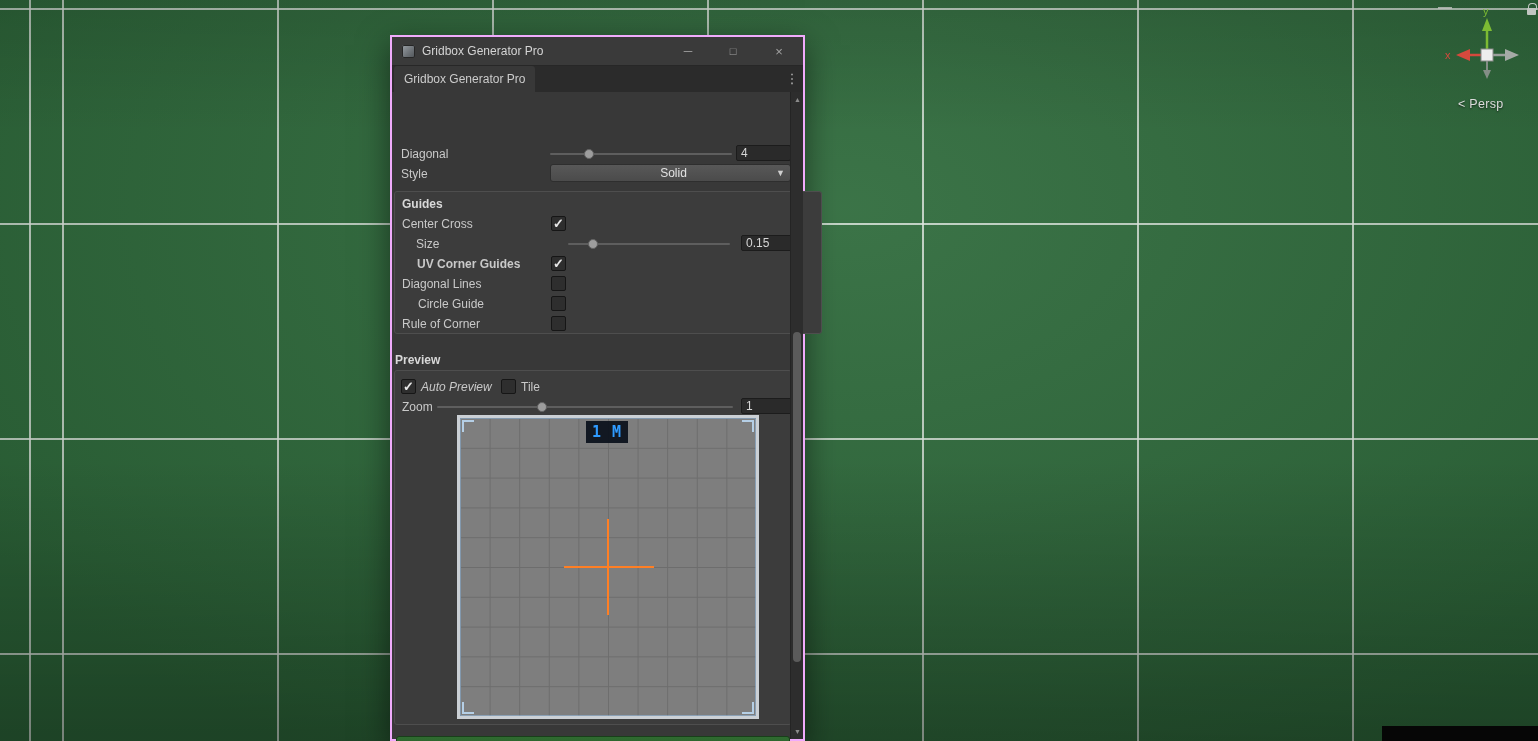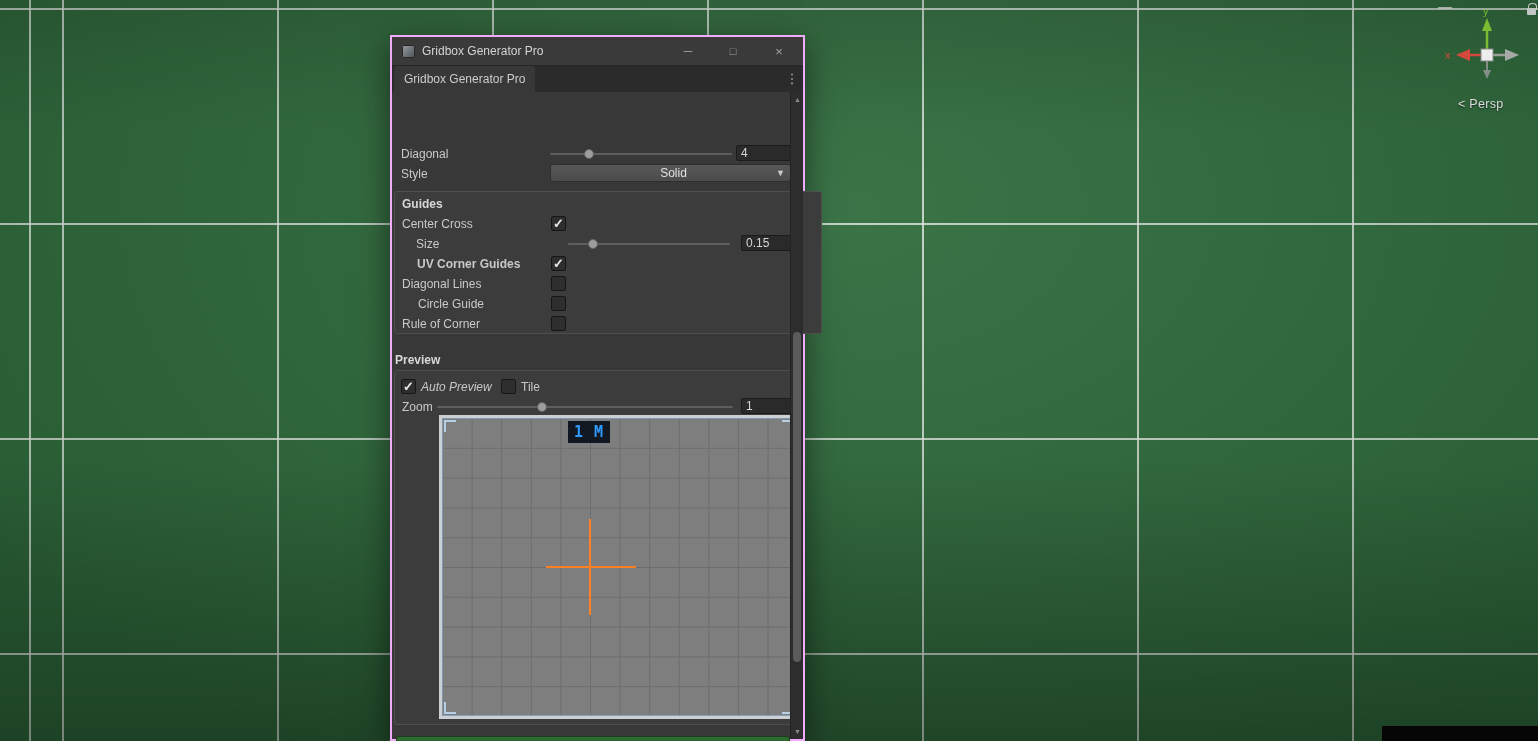--- a/index.html
+++ b/index.html
@@ -95,21 +95,21 @@
     content:"✓"; position:absolute; left:1px; top:-1px; color:#e6e6e6; font-size:13px; font-weight:bold;
   }
 
   
   .groupbox { position:absolute; background:#3c3c3c; border:1px solid #4e4e4e; border-radius:3px; }
   .guides-box { left:2px; top:99px; width:428px; height:143px; }
   .preview-box { left:2px; top:278px; width:398px; height:355px; }
 
   
   .preview-img {
-    position:absolute; left:44px; top:44px; width:360px; height:304px;
+    position:absolute; left:62px; top:44px; width:302px; height:304px;
     background-color:#7e7e7e;
     background-image:
       linear-gradient(to right, #6d6d6d 1px, transparent 1px),
       linear-gradient(to bottom, #6d6d6d 1px, transparent 1px);
     background-size:29.6px 29.8px;
     border:3px solid #cbd0d5;
     box-shadow:inset 0 0 0 1px rgba(148,188,226,0.55);
   }
   .tex-label {
     position:absolute; left:126px; top:3px; padding:2px 6px;

